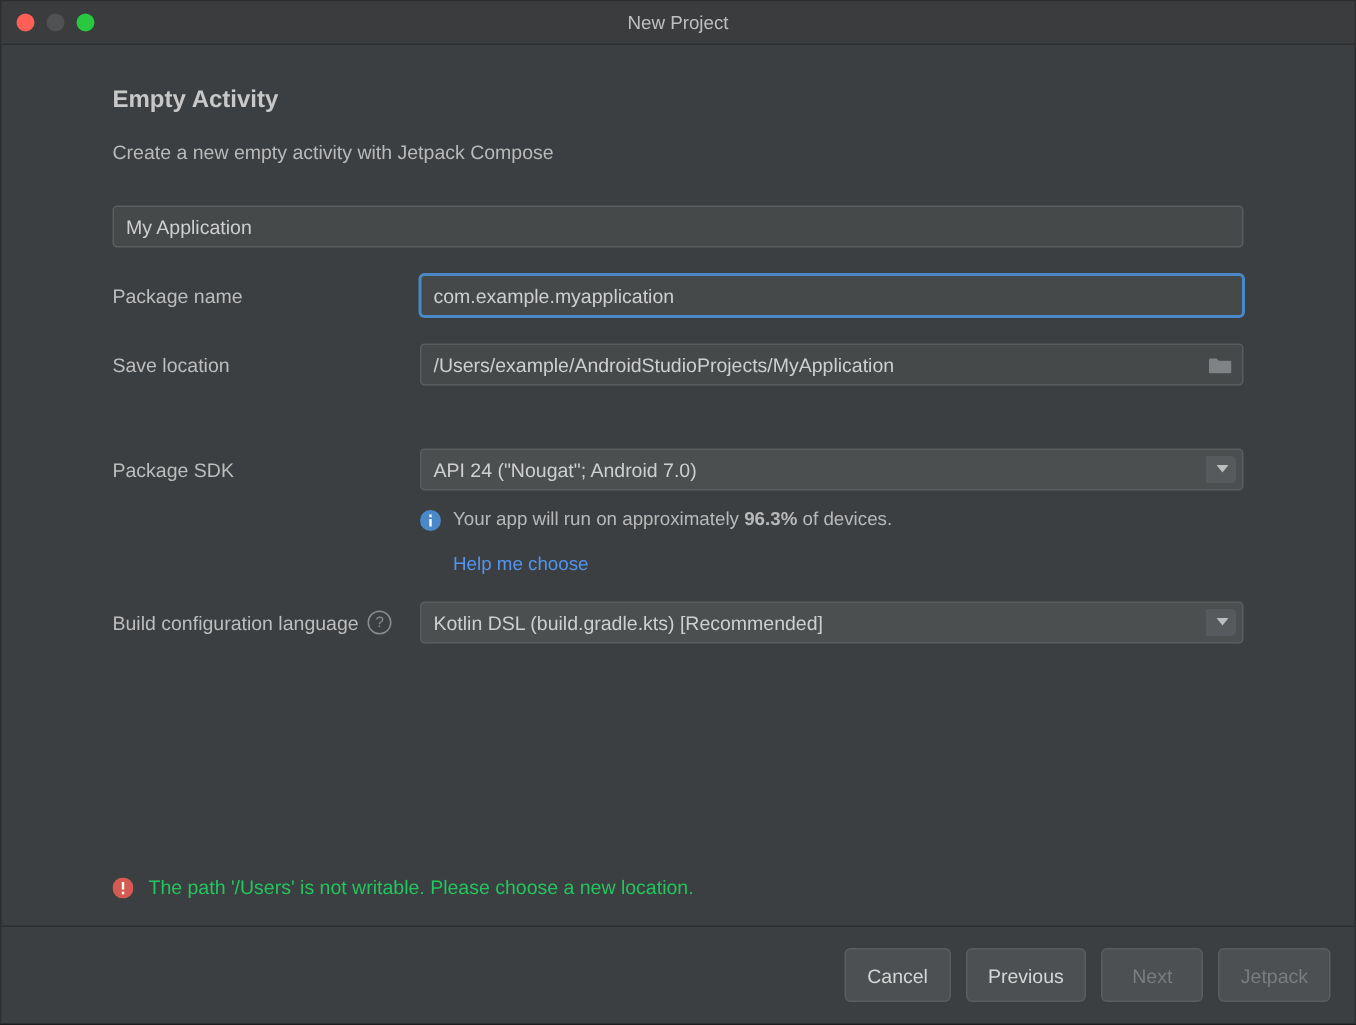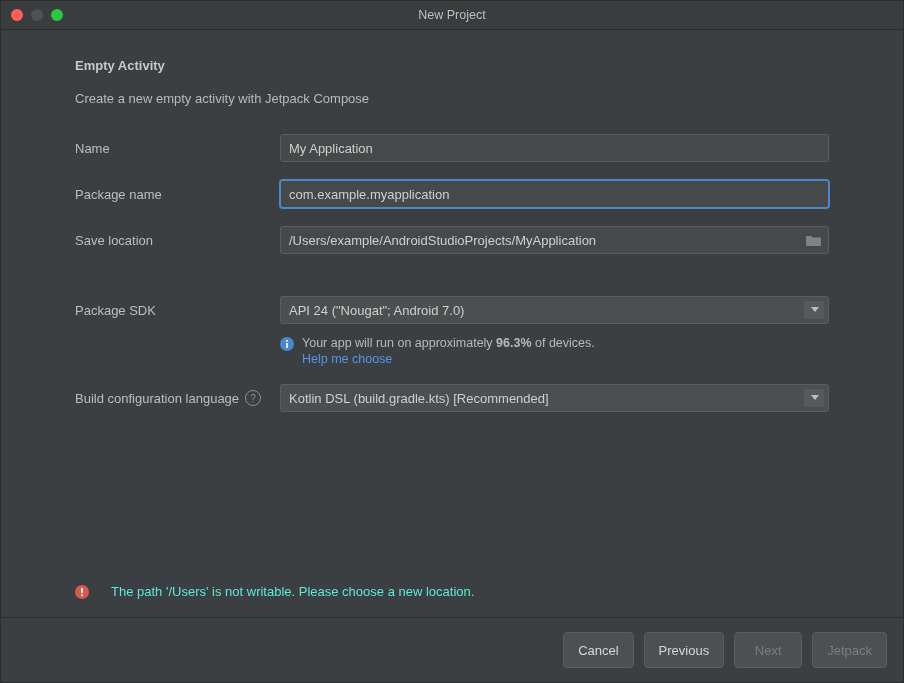--- a/index.html
+++ b/index.html
@@ -5,37 +5,37 @@
   html,body{margin:0;padding:0;width:904px;height:683px;background:#000;font-family:-apple-system,BlinkMacSystemFont,"Segoe UI",Arial,sans-serif;overflow:hidden}
   .window{position:relative;width:904px;height:683px;background:#3c3f41;color:#bbbbbb;display:flex;flex-direction:column;border:1px solid #2b2d2f;box-sizing:border-box}
   .titlebar{height:28px;background:#3a3c3e;border-bottom:1px solid #2b2d2f;display:flex;align-items:center;position:relative}
   .traffic{display:flex;gap:8px;padding-left:10px}
   .dot{width:12px;height:12px;border-radius:50%}
   .dot.red{background:#ff5f57}
   .dot.grey{background:#4f5153}
   .dot.green{background:#28c840}
   .title{position:absolute;left:0;right:0;text-align:center;font-size:12.5px;font-weight:400;color:#bfbfbf;pointer-events:none}
   .body{flex:1;padding:28px 74px 0 74px;display:flex;flex-direction:column}
-  .heading{font-size:13px;font-weight:700;color:#c8c8c8;margin-bottom:18px}
+  .heading{font-size:16px;font-weight:700;color:#c8c8c8;margin-bottom:18px}
   .subheading{font-size:13px;color:#b9b9b9;margin-bottom:28px}
   .formrow{display:flex;align-items:center;margin-bottom:18px}
   .lbl{width:205px;font-size:13px;color:#bdbdbd;display:flex;align-items:center;gap:6px}
   .field-wrap{flex:1;position:relative}
   .input{width:100%;box-sizing:border-box;height:28px;background:#45494a;border:1px solid #5a5d5f;color:#cfcfcf;font-size:13px;padding:0 8px;border-radius:3px;outline:none}
   .input.focus{border:1px solid #4a88c7;box-shadow:0 0 0 1px #4a88c7}
   .folder-icon{position:absolute;right:8px;top:50%;transform:translateY(-50%);color:#8a8d8f;pointer-events:none}
   .select{width:100%;box-sizing:border-box;height:28px;background:#4b4f50;border:1px solid #5a5d5f;color:#cfcfcf;font-size:13px;padding:0 24px 0 8px;border-radius:3px;cursor:pointer;position:relative;display:flex;align-items:center}
   .select::before{content:"";position:absolute;right:4px;top:4px;bottom:4px;width:20px;background:#565a5c;border-left:1px solid #4b4f50;border-radius:0 3px 3px 0}
   .chev{position:absolute;right:9px;top:50%;transform:translateY(-50%);color:#bdbdbd;pointer-events:none}
   .hint{margin-left:205px;display:flex;align-items:flex-start;gap:8px;font-size:12.5px;color:#b9b9b9;margin-top:-6px;margin-bottom:4px}
   .hint .info{flex-shrink:0;margin-top:1px}
-  .hint-body{display:flex;flex-direction:column;gap:2px}
+  .hint-body{display:flex;flex-direction:column;gap:16px}
   .link{color:#5394ec;cursor:pointer}
   .spacer-lg{height:24px}
-  .error-row{display:flex;align-items:flex-end;gap:22px;font-size:13px;color:#5eead4;padding:0 0 12px 0}
+  .error-row{display:flex;align-items:flex-end;gap:10px;font-size:13px;color:#22c55e;padding:0 0 12px 0}
   .footer{border-top:1px solid #2b2d2f;padding:14px 16px;display:flex;justify-content:flex-end;gap:10px;background:#3c3f41}
   .btn{height:26px;min-width:68px;padding:17px 14px;font-size:13px;color:#d6d6d6;background:#4c5052;border:1px solid #5a5d5f;border-radius:4px;cursor:pointer;display:inline-flex;align-items:center;justify-content:center}
   .btn.disabled{color:#7a7d7f;cursor:default}
   .bottom-area{margin-top:auto;padding-bottom:6px}
   .qmark{display:inline-flex;width:14px;height:14px;border:1px solid #8a8d8f;border-radius:50%;align-items:center;justify-content:center;font-size:10px;color:#8a8d8f}
   svg{display:block}
 </style>
 </head>
 <body>
 
@@ -49,21 +49,20 @@
     </div>
     <div class="title">New Project</div>
   </div>
 
   <div class="body">
 
     <div class="heading">Empty Activity</div>
     <div class="subheading">Create a new empty activity with Jetpack Compose</div>
 
     <div class="formrow">
-      <div class="lbl">Name</div>
       <div class="field-wrap">
         <input class="input" value="My Application" style="">
       </div>
     </div>
 
     <div class="formrow">
       <div class="lbl">Package name</div>
       <div class="field-wrap">
         <input class="input focus" value="com.example.myapplication" style="">
       </div>

